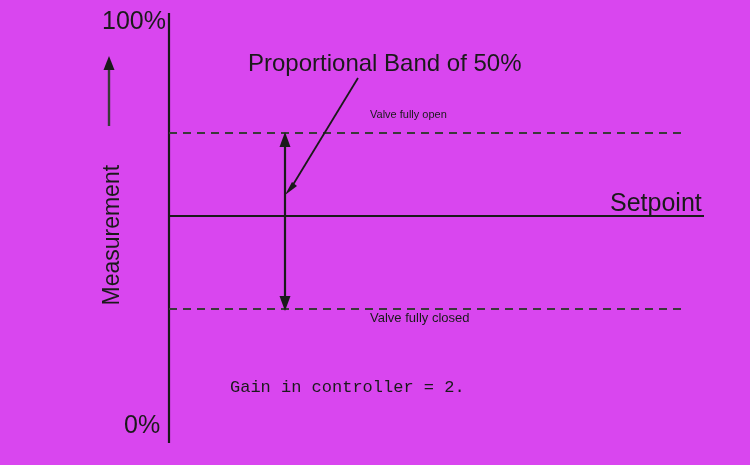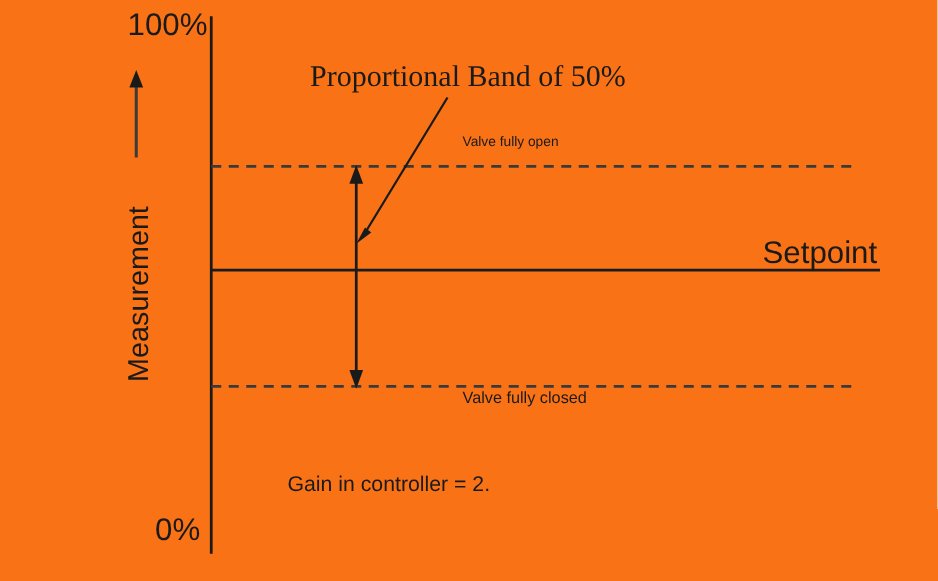--- a/index.html
+++ b/index.html
@@ -9,21 +9,21 @@
     background: #ffffff;
   }
   body {
     font-family: "Liberation Sans", sans-serif;
     color: #1a1a1a;
   }
   #diagram-root {
     position: relative;
     width: 750px;
     height: 465px;
-    background: #f97316;
+    background: #d946ef;
     overflow: hidden;
   }
   .svg-layer {
     position: absolute;
     left: 0;
     top: 0;
     width: 750px;
     height: 465px;
   }
   .txt {
@@ -51,21 +51,20 @@
     text-align: center;
     font-size: 23px;
     transform: rotate(-90deg);
     transform-origin: center center;
   }
   
   #callout-title {
     left: 248px;
     top: 49px;
     font-size: 24px;
-    font-family: Liberation Serif, serif;
   }
   
   #valve-open-label {
     left: 370px;
     top: 108px;
     font-size: 11px;
   }
   #valve-closed-label {
     left: 370px;
     top: 311px;
@@ -78,20 +77,21 @@
     font-size: 25px;
   }
   
   #formula-block {
     left: 230px;
     top: 378px;
     font-size: 17px;
   }
   #formula-block .formula-line {
     display: block;
+    font-family: Liberation Mono, monospace;
   }
   #formula-block .formula-line.indented {
     padding-left: 104px;
   }
 </style>
 </head>
 <body>
 
 <div id="diagram-root">
 

